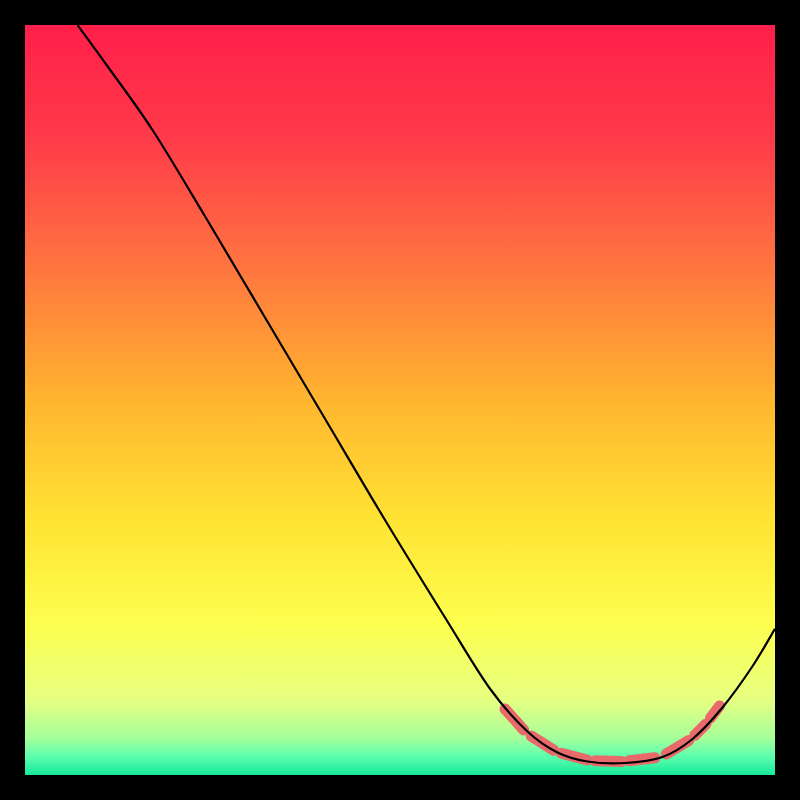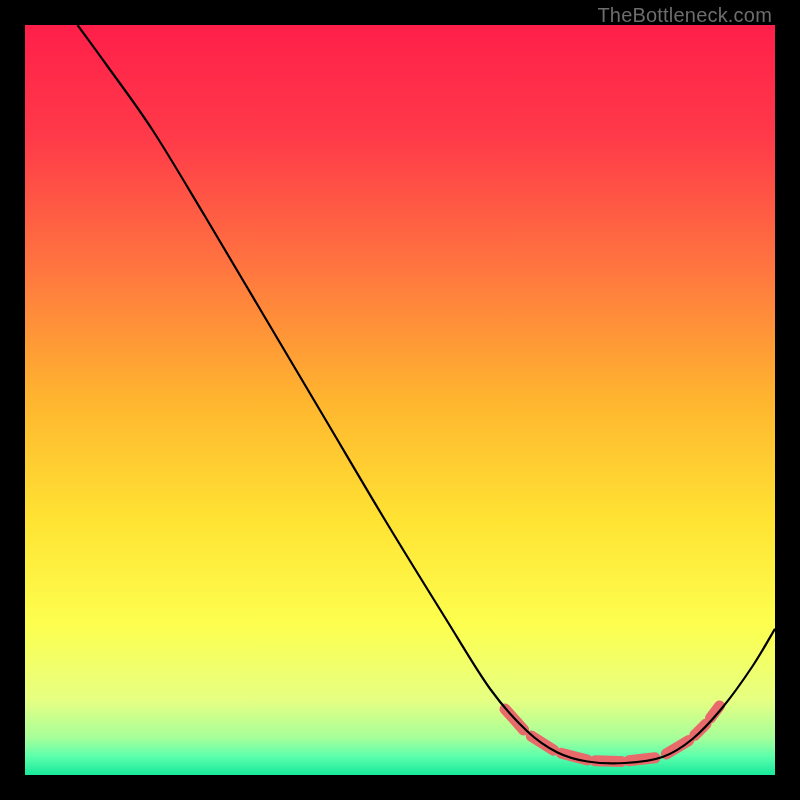--- a/index.html
+++ b/index.html
@@ -36,21 +36,20 @@
     z-index: 20;
   }
   svg {
     display: block;
   }
 </style>
 </head>
 <body>
 
 <div class="frame">
-  <div class="attribution">TheBottleneck.com</div>
 
   <div class="plot">
     <svg id="chart-svg" width="750" height="750" viewBox="0 0 750 750" preserveAspectRatio="none">
       <defs>
         <linearGradient id="bg-grad" x1="0" y1="0" x2="0" y2="1">
             <stop offset="0.00%" stop-color="#ff1f4a"></stop>
             <stop offset="15.00%" stop-color="#ff3a49"></stop>
             <stop offset="32.00%" stop-color="#ff7440"></stop>
             <stop offset="50.00%" stop-color="#ffb52f"></stop>
             <stop offset="66.00%" stop-color="#ffe333"></stop>

